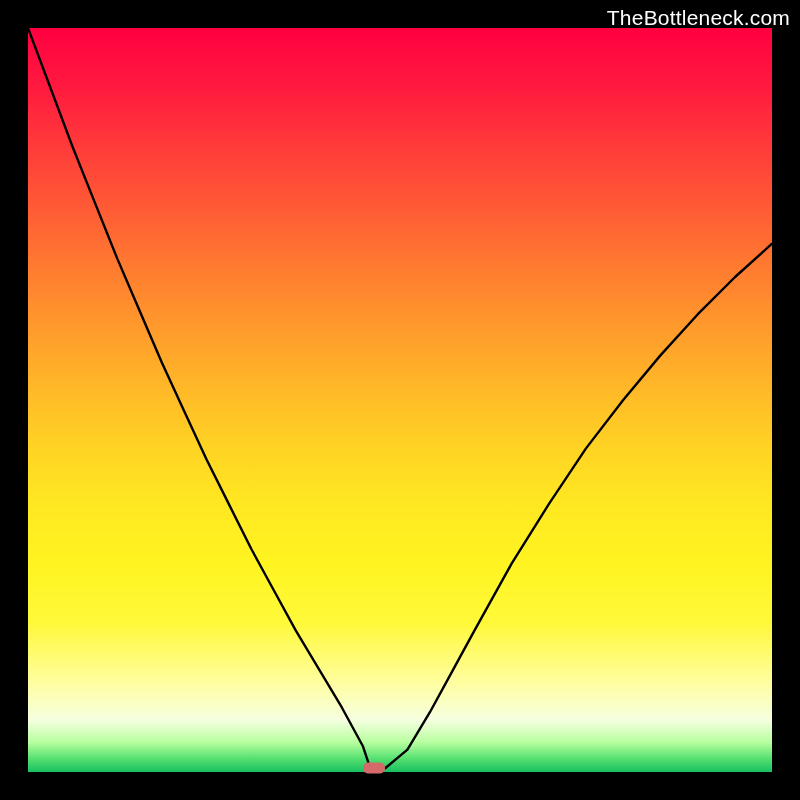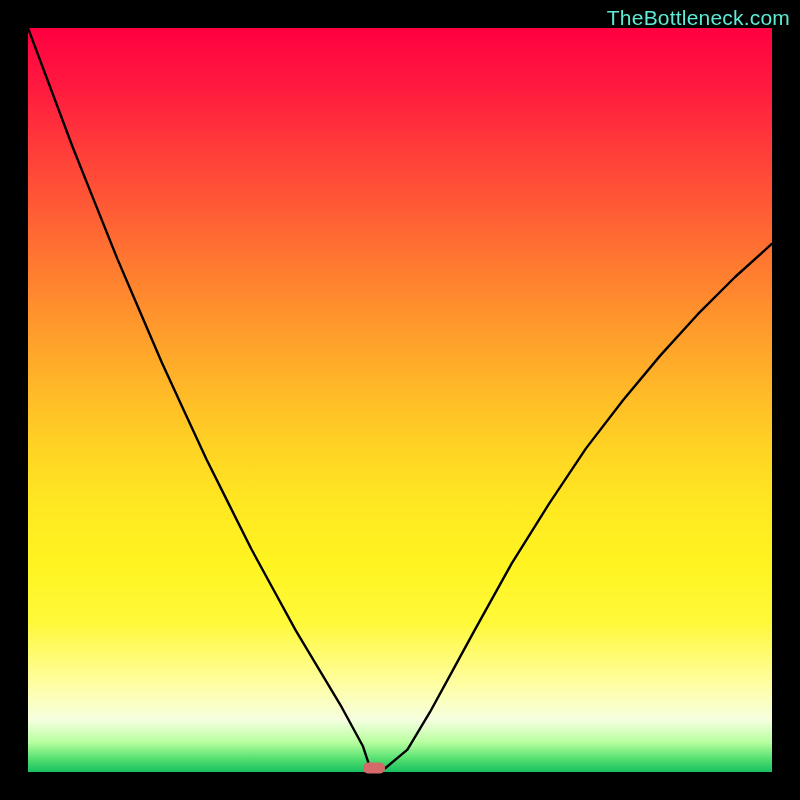--- a/index.html
+++ b/index.html
@@ -56,21 +56,21 @@
     width: 22px;
     height: 11px;
     border-radius: 5px;
     background: #d46a6a;
     transform: translate(-50%, -50%);
   }
   .watermark {
     position: absolute;
     top: 6px;
     right: 10px;
-    color: #5eead4;
+    color: #ffffff;
     font-size: 21px;
     font-weight: 500;
     letter-spacing: 0.2px;
   }
 </style>
 </head>
 <body>
 
 <div class="frame">
   <div class="plot">

